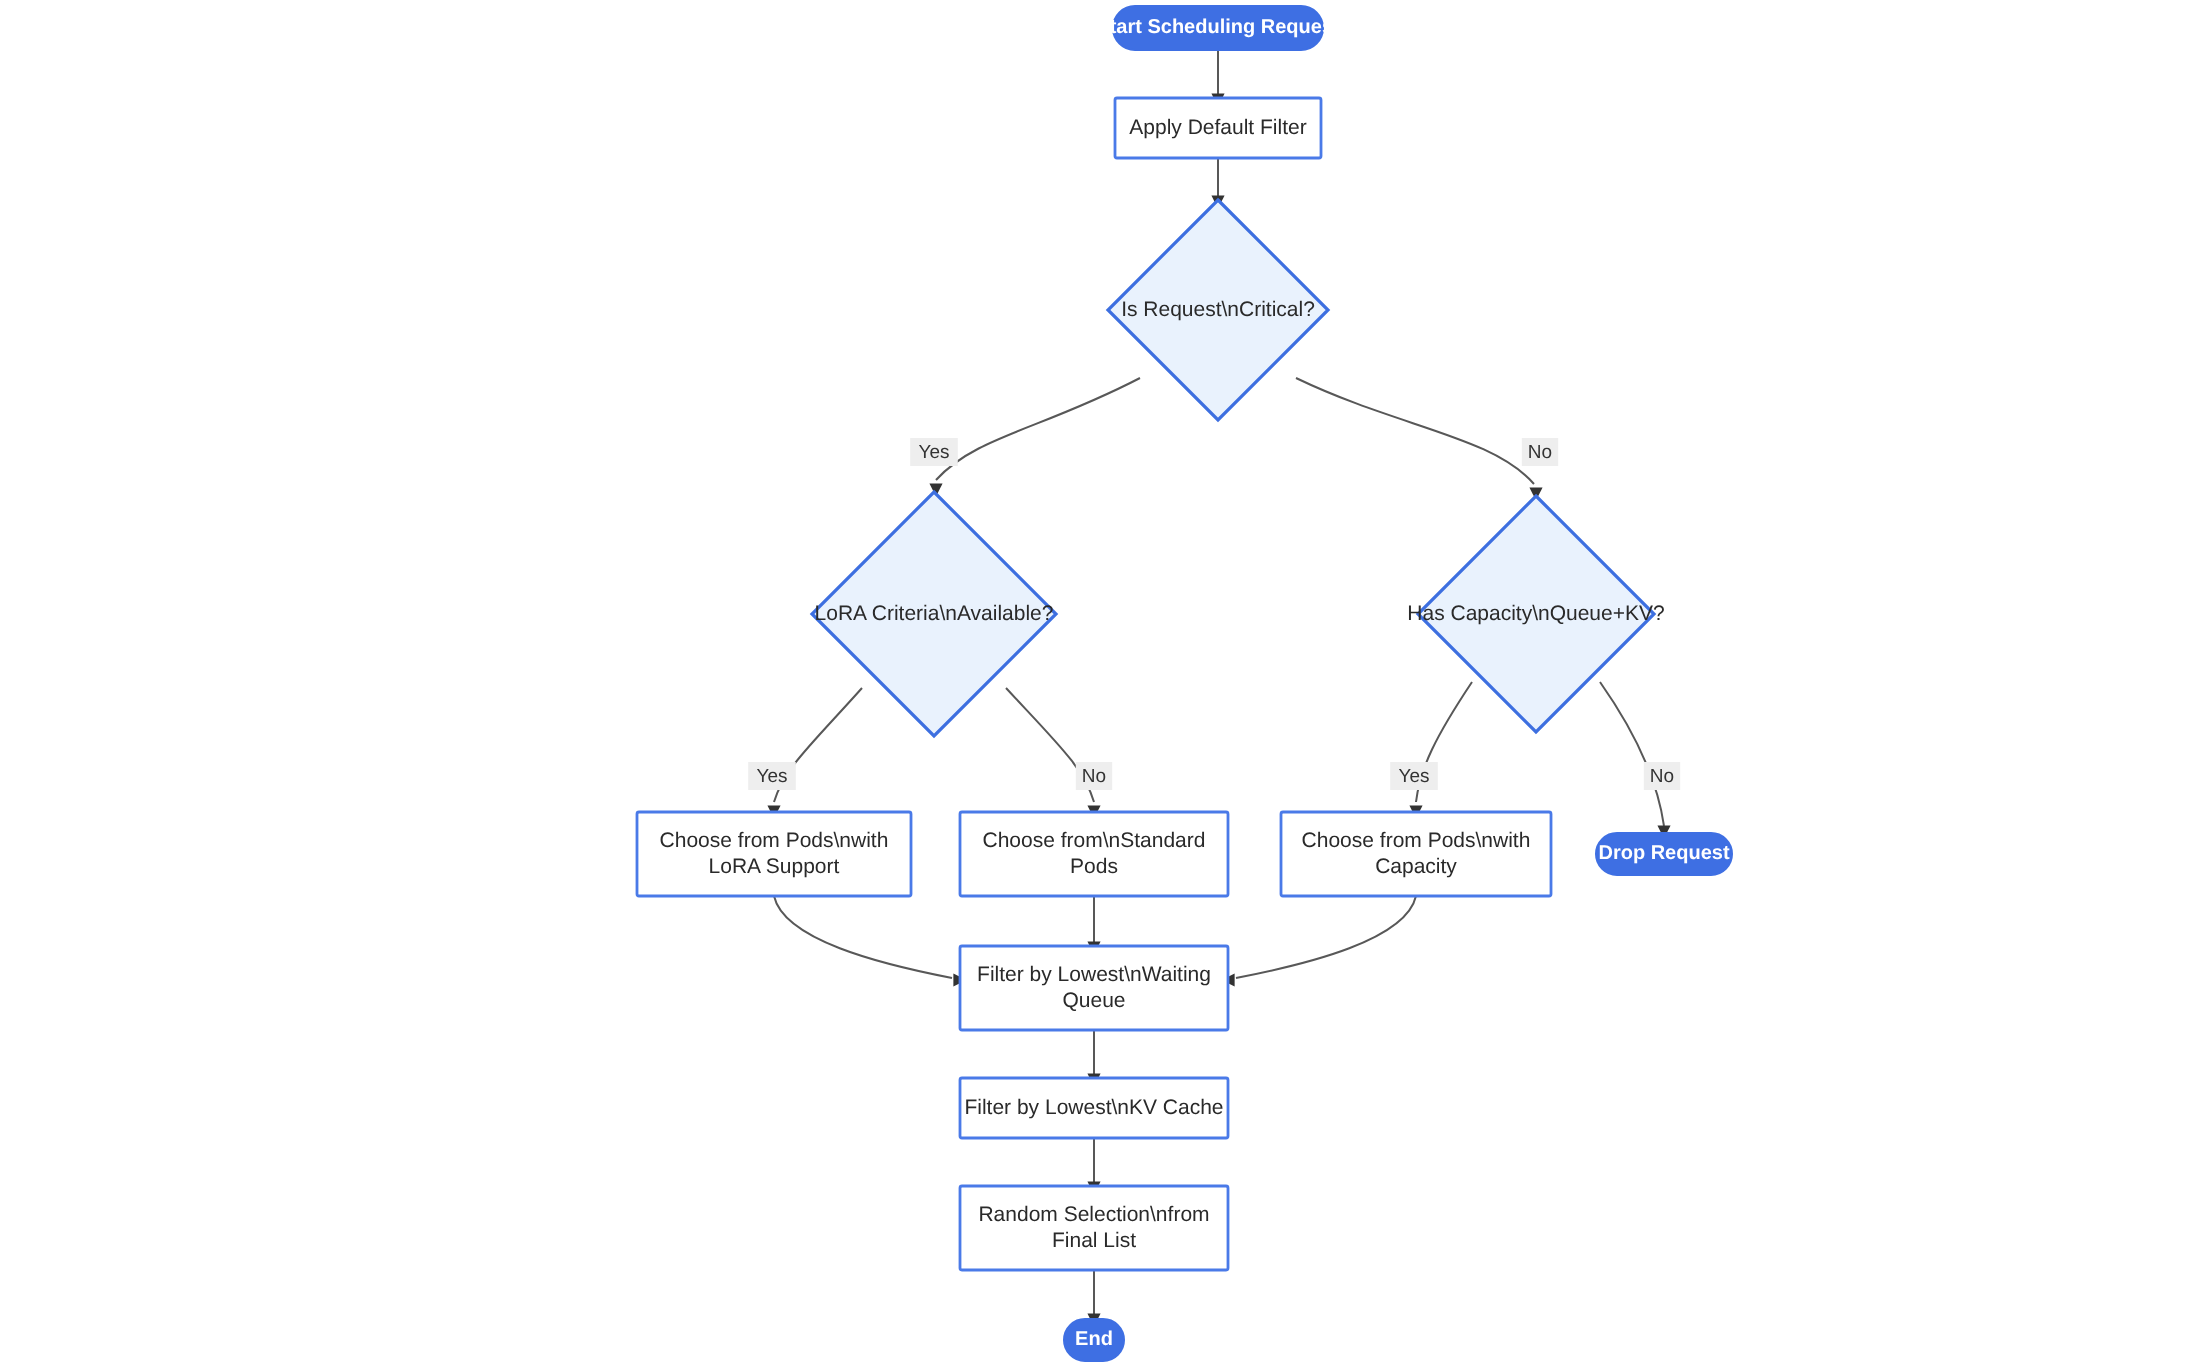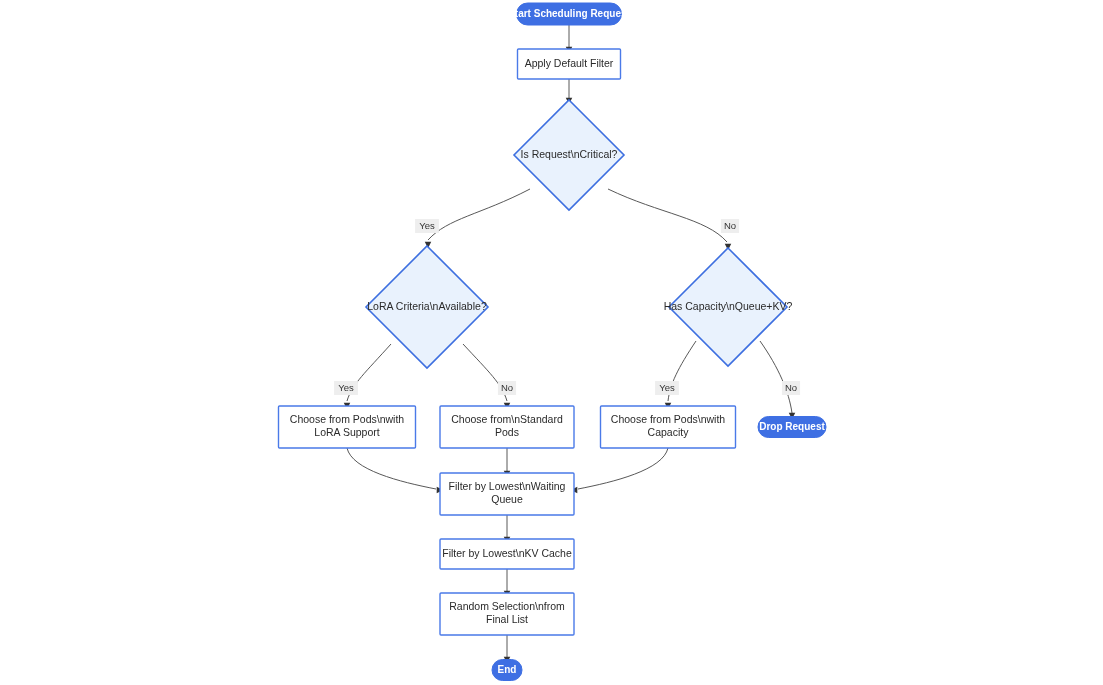--- a/index.html
+++ b/index.html
@@ -10,20 +10,21 @@
   body {
     width: 1103px;
     height: 685px;
     font-family: "Liberation Sans", sans-serif;
     overflow: hidden;
   }
   #flow-root {
     position: relative;
     width: 937px;
     height: 685px;
+    padding-left: 40px;
   }
   svg#flowchart {
     display: block;
     width: 1103px;
     height: 685px;
   }
   .node-rect {
     fill: #ffffff;
     stroke: #4a7ae8;
     stroke-width: 1.4px;

